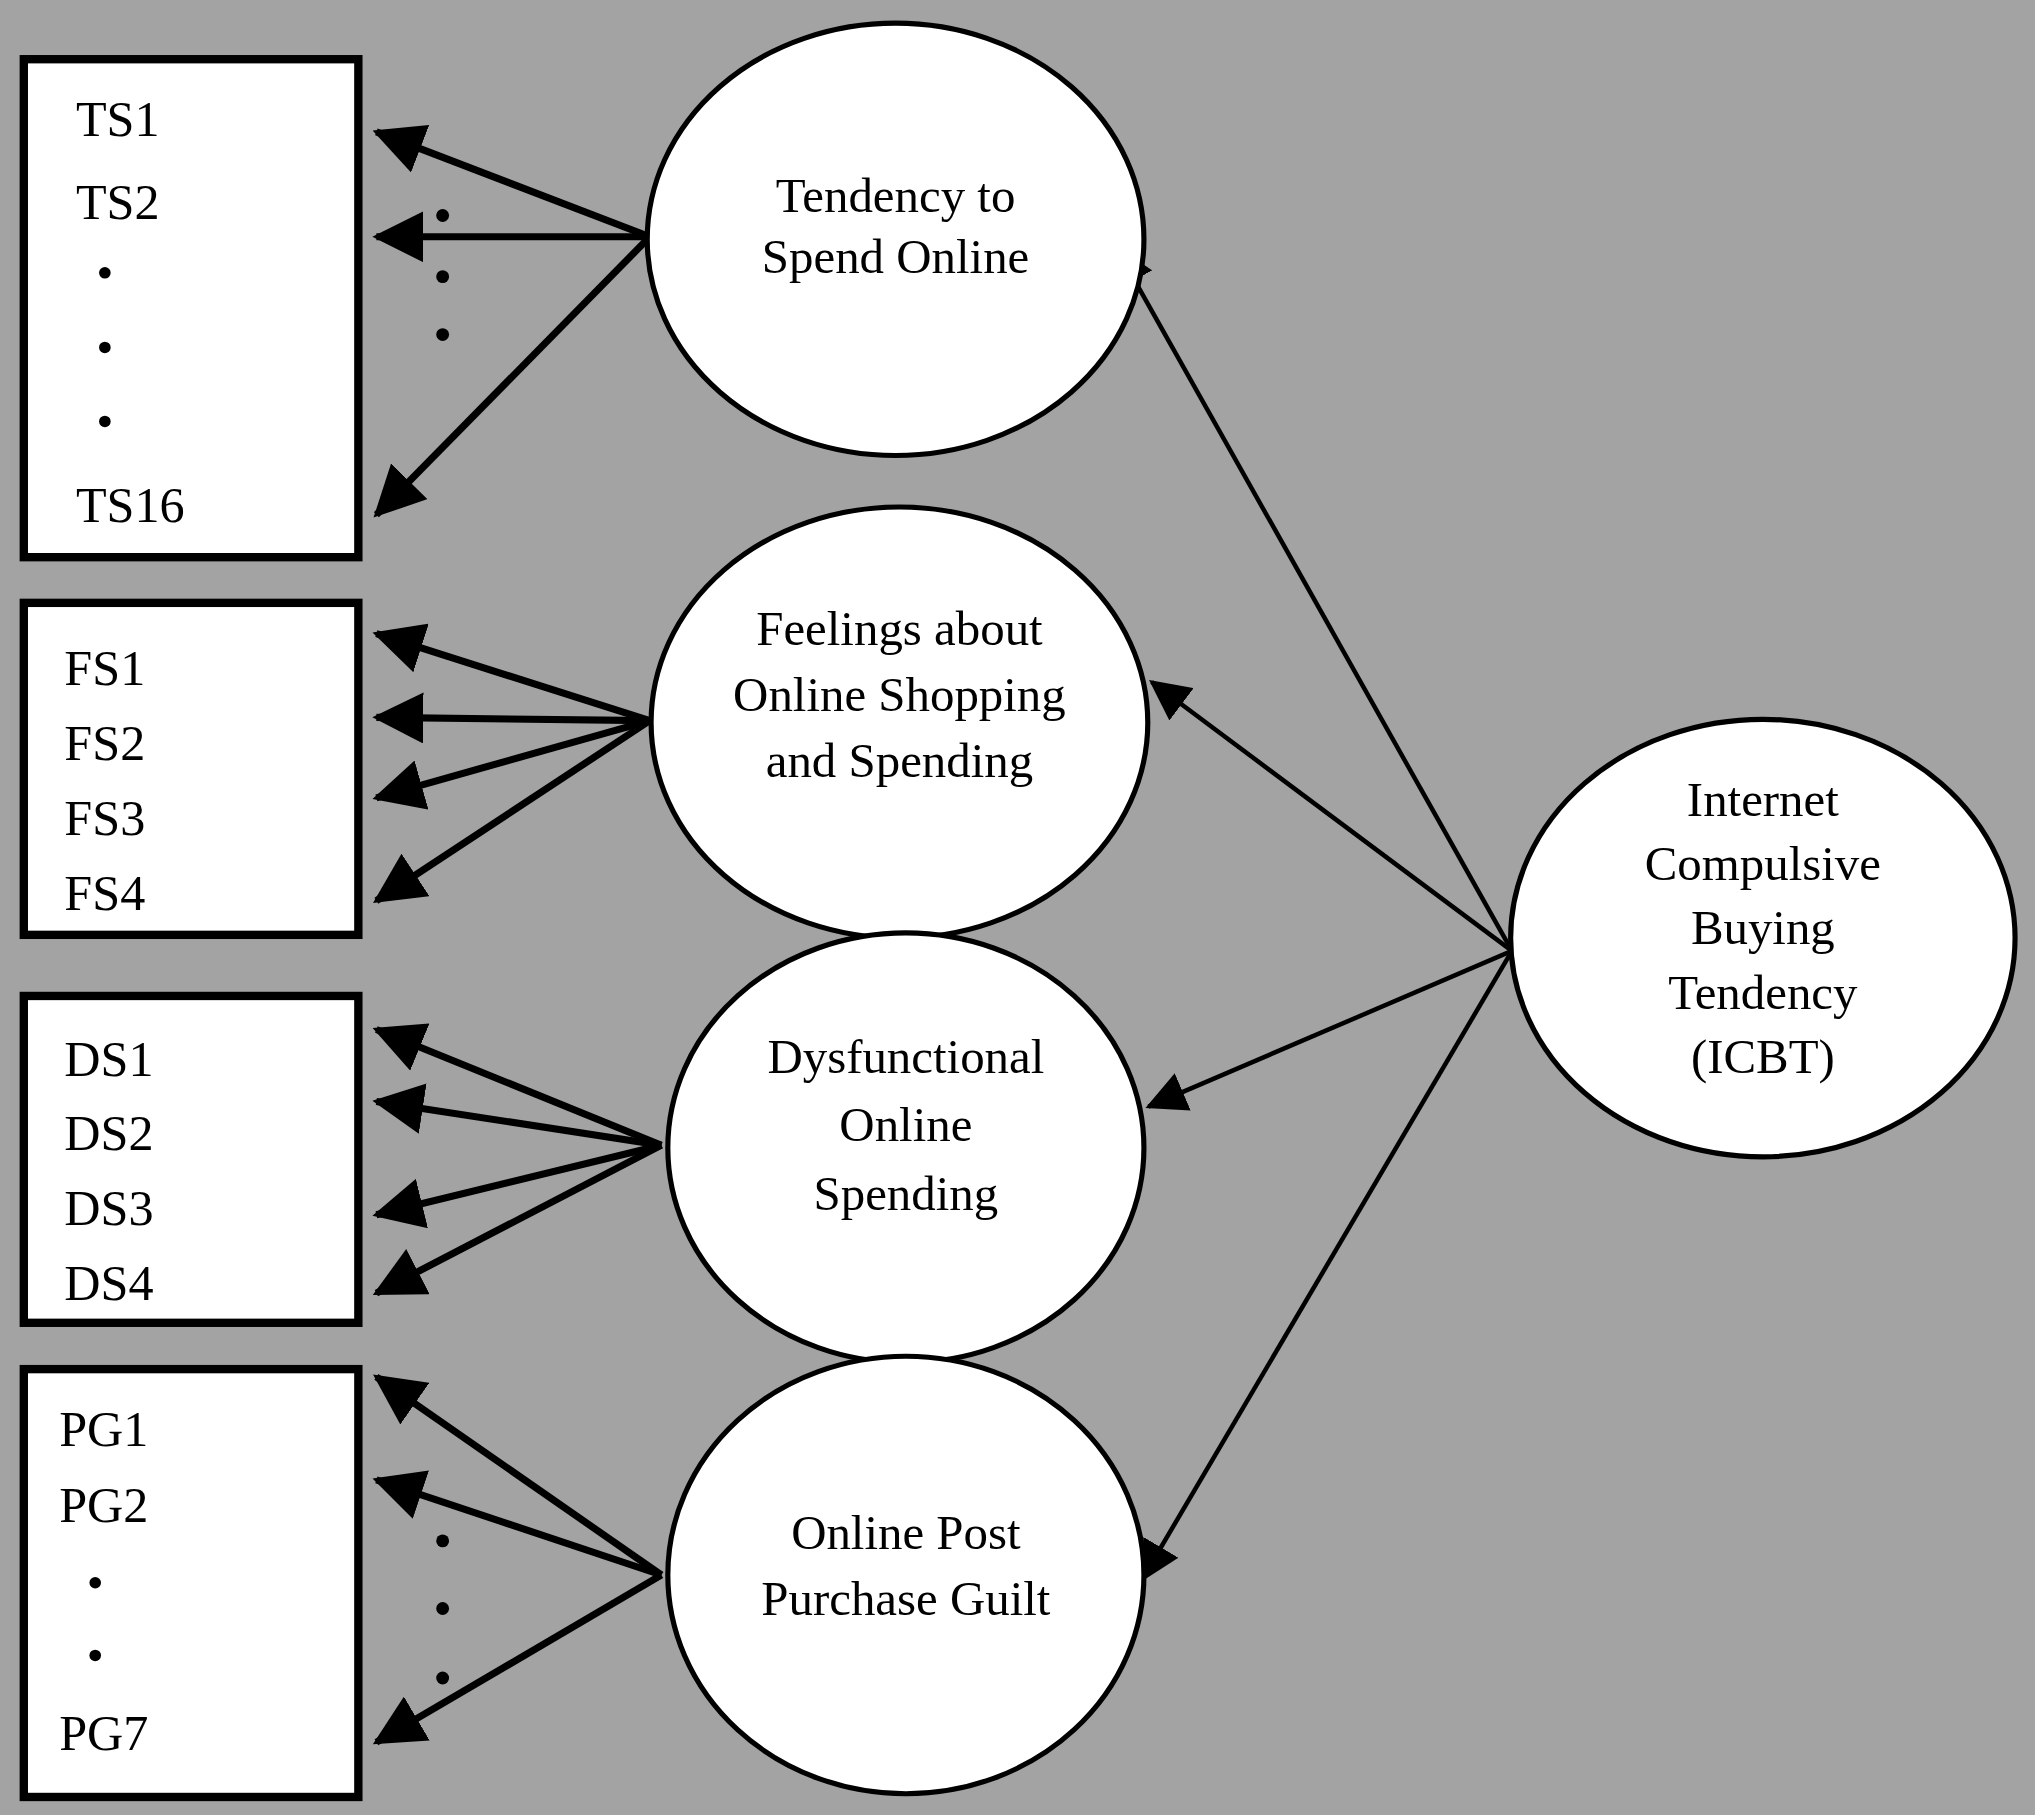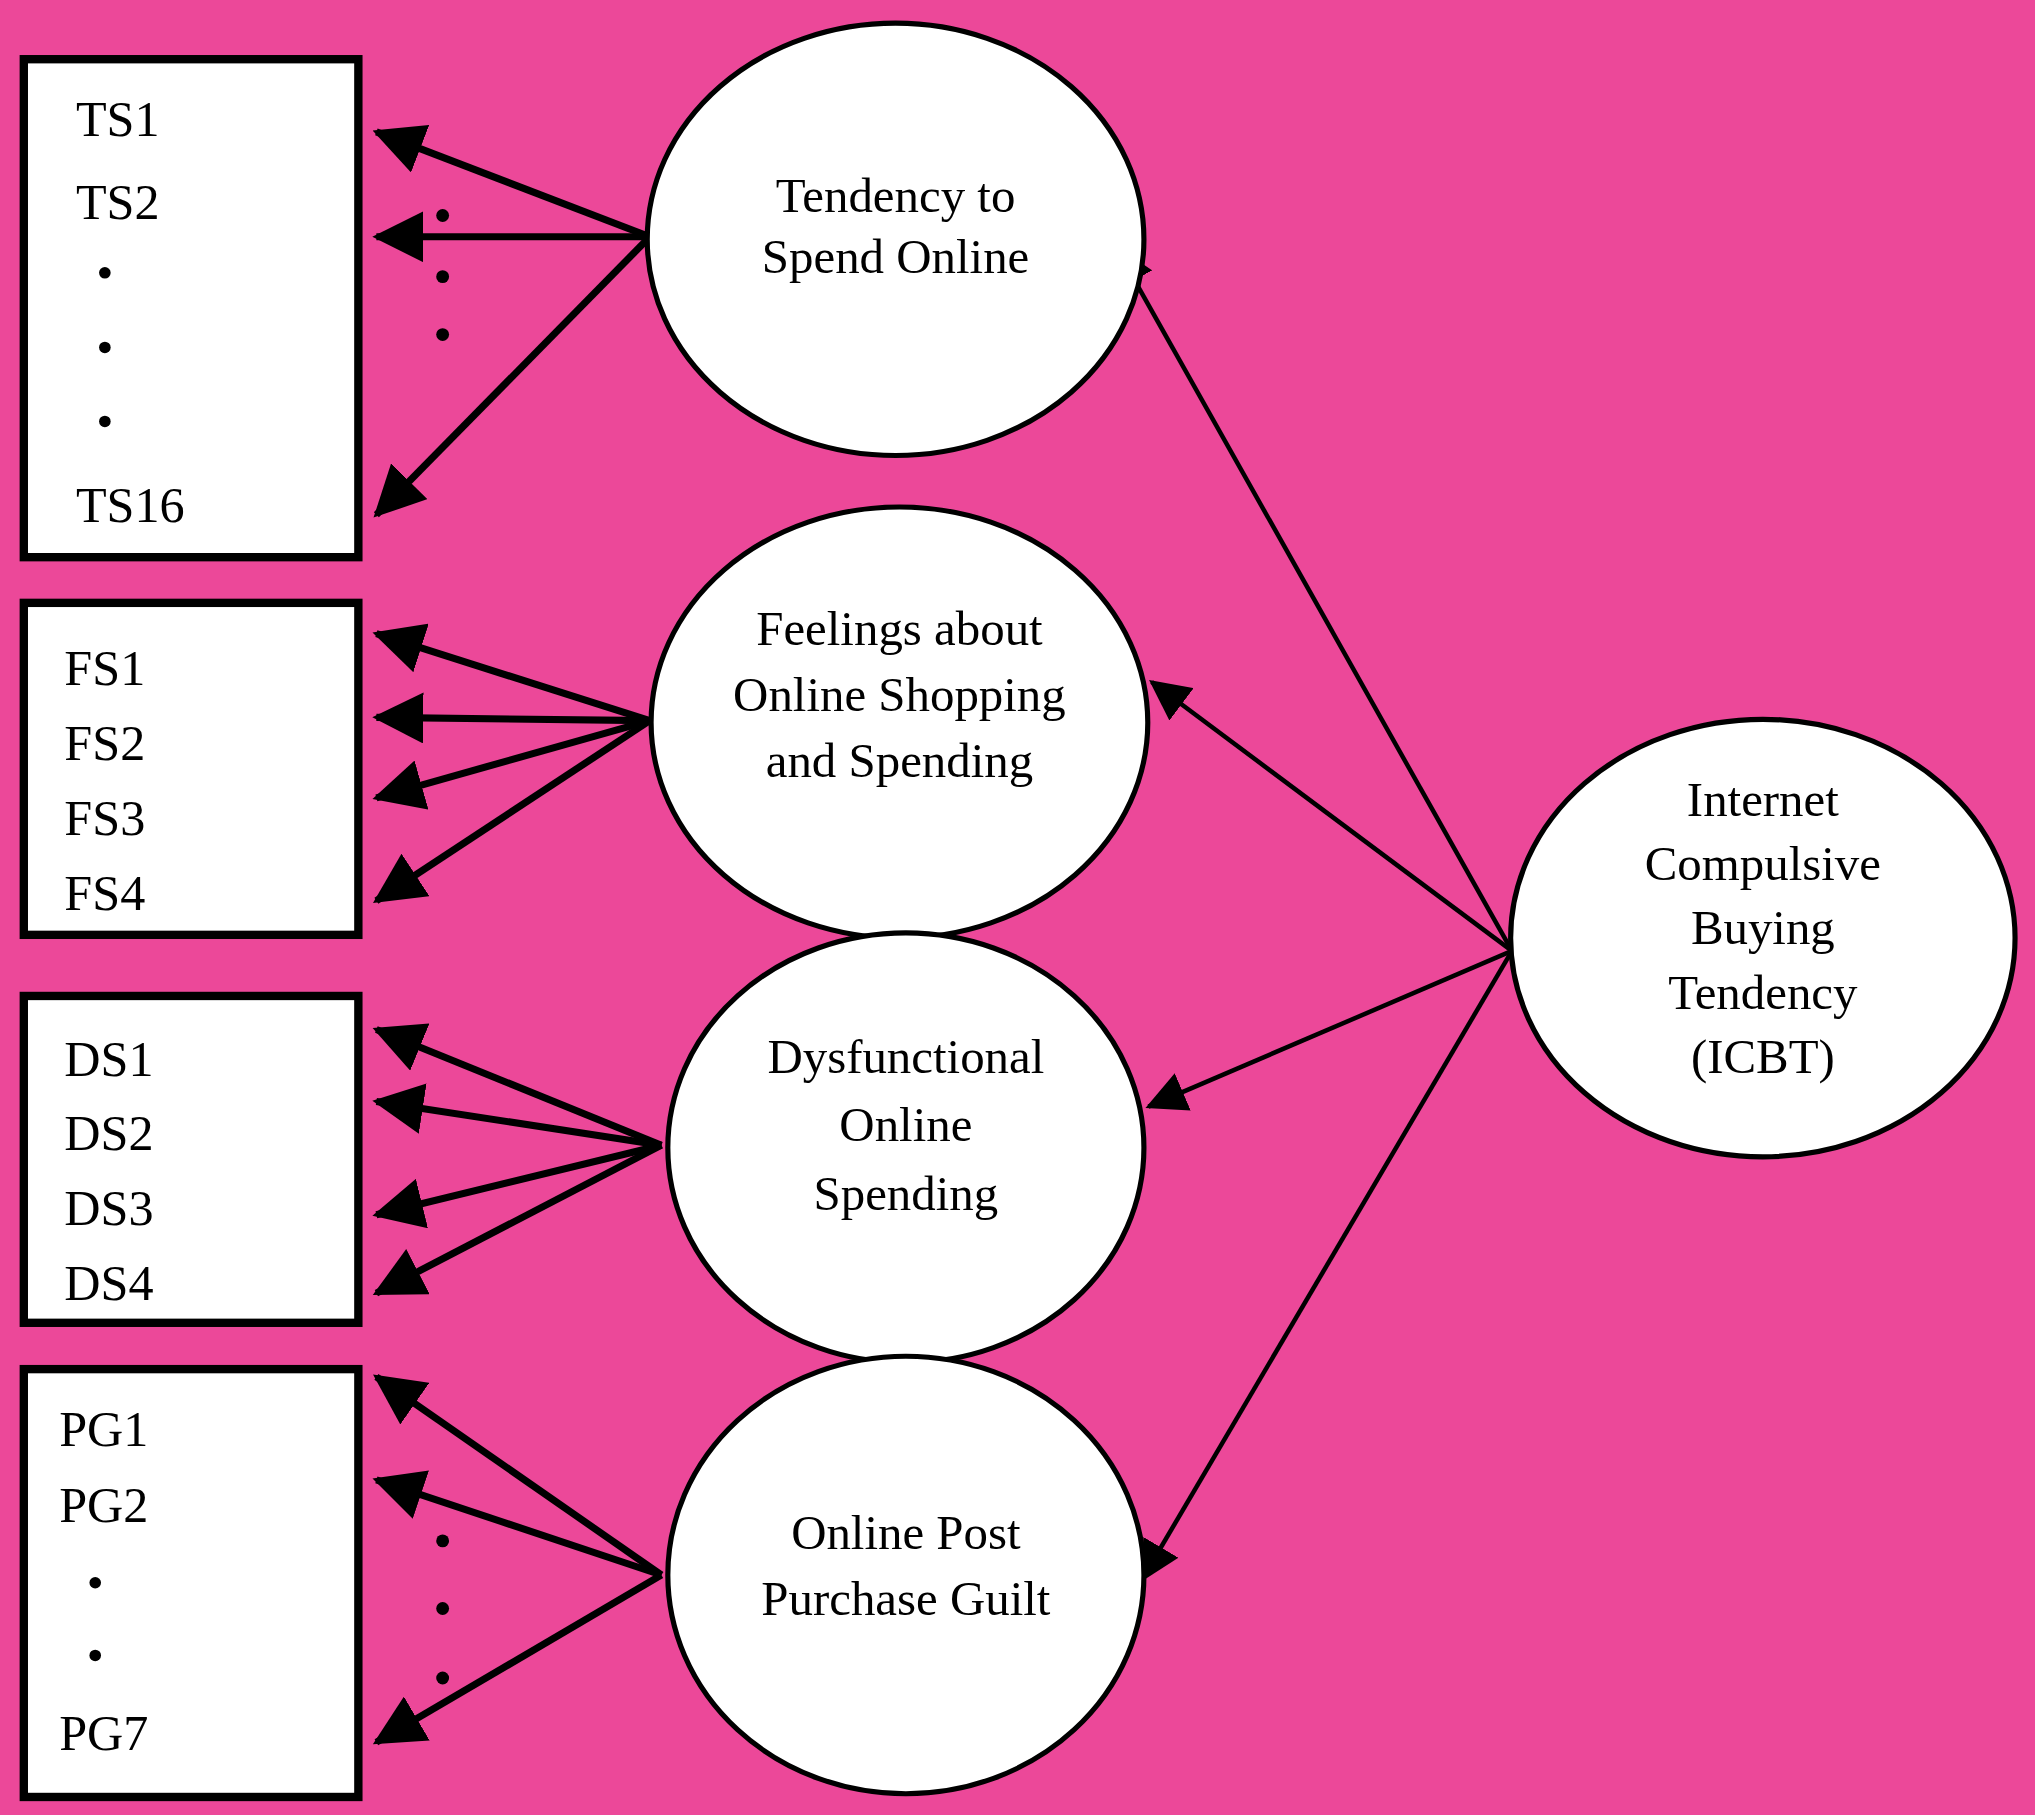--- a/index.html
+++ b/index.html
@@ -1,17 +1,17 @@
 <!DOCTYPE html>
 <html style="font-size:10.3px"><head>
 <meta charset="utf-8">
 <style>
   html,body{margin:0;padding:0;background:#ffffff;}
   body{font-family:"Liberation Serif", serif;}
-  #stage{position:relative;width:2035px;height:1815px;background:#ec4899;overflow:hidden;}
+  #stage{position:relative;width:2035px;height:1815px;background:#a3a3a3;overflow:hidden;}
   svg{display:block;}
   .node-box{fill:#ffffff;stroke:#000000;stroke-width:13;}
   .node-ellipse{fill:#ffffff;stroke:#000000;stroke-width:8;}
   .link{stroke:#000000;fill:none;}
   .link-thick{stroke-width:11;}
   .link-thin{stroke-width:7;}
   .item-label{font-family:"Liberation Serif", serif;font-size:78px;fill:#000000;}
   .node-label{font-family:"Liberation Serif", serif;font-size:76px;fill:#000000;text-anchor:middle;}
   .ellipsis-dot{fill:#000000;}
 </style>

